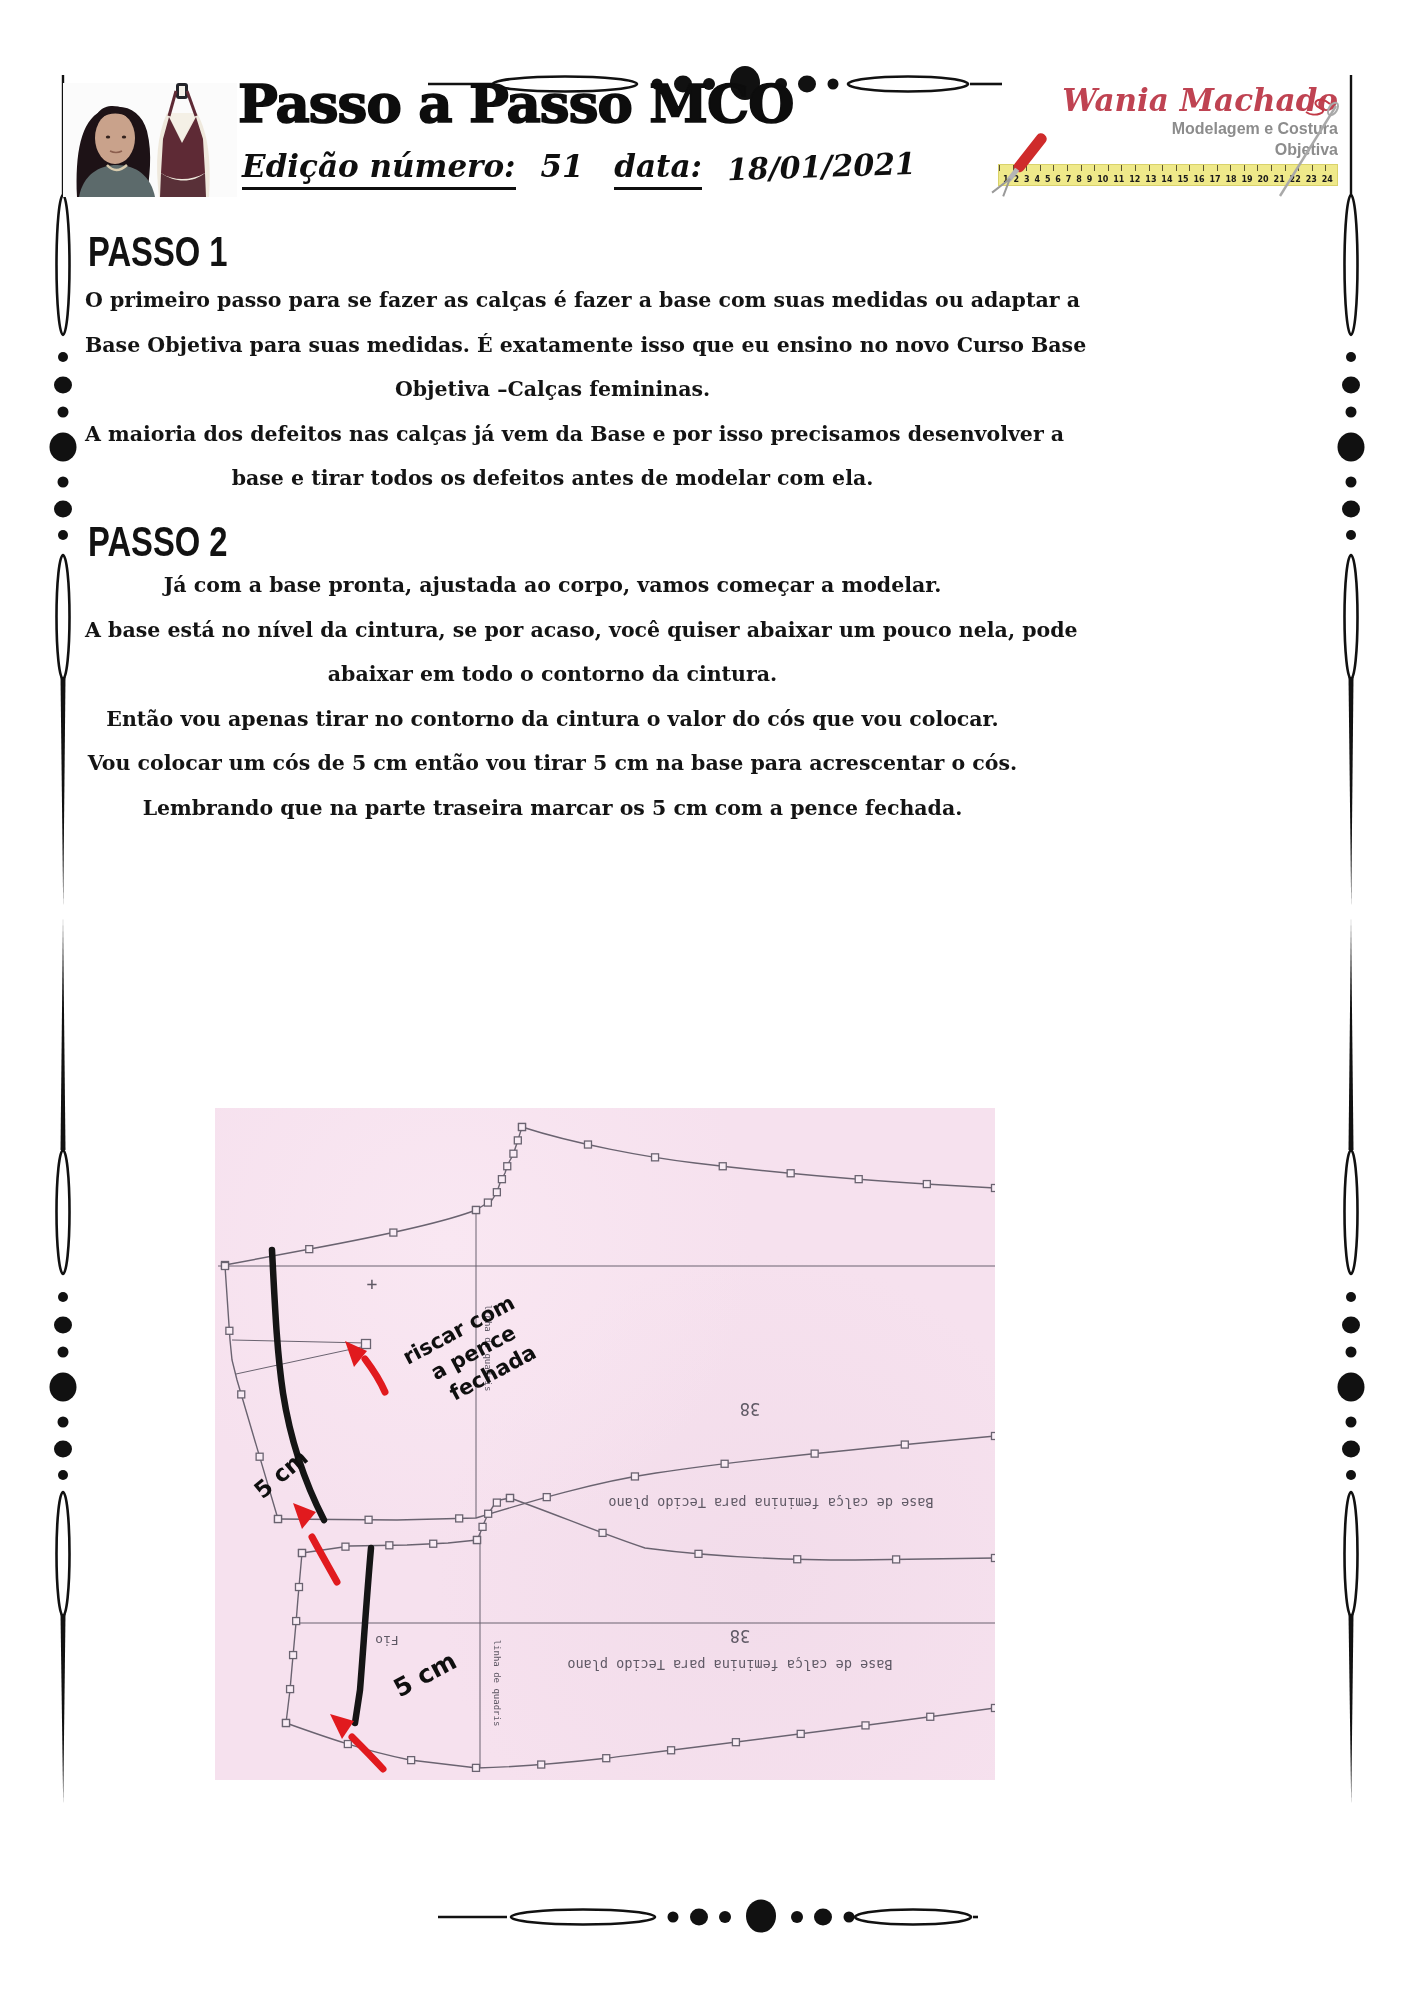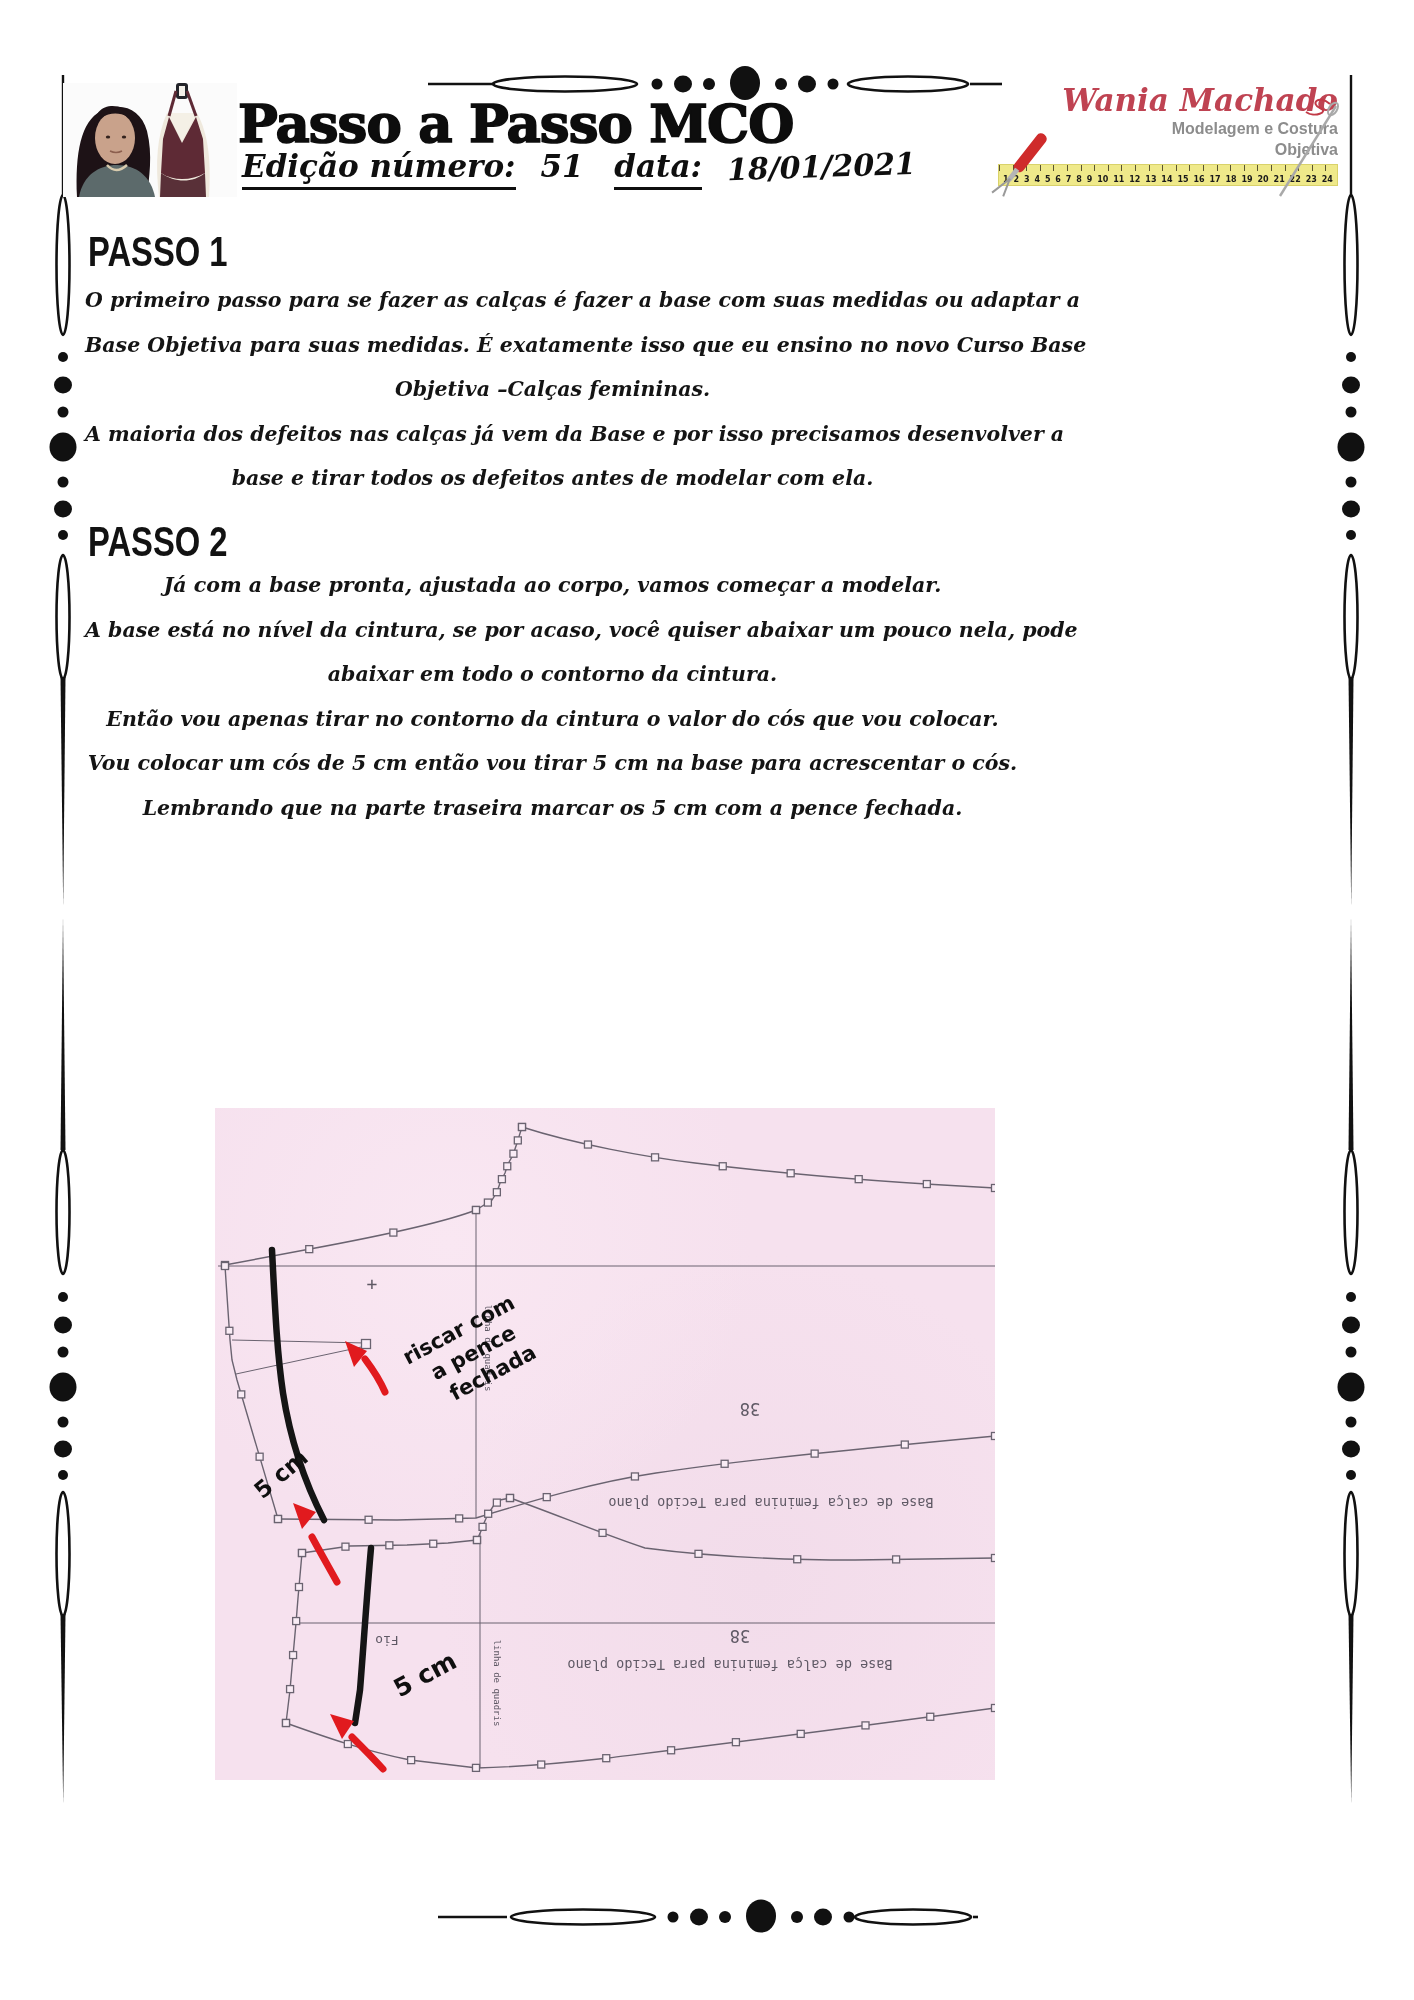--- a/index.html
+++ b/index.html
@@ -2,21 +2,21 @@
 <html><head>
 <meta charset="utf-8">
 <style>
   html,body{margin:0;padding:0;background:#ffffff;}
   .page{position:relative;width:1414px;height:2000px;background:#ffffff;overflow:hidden;
         font-family:"DejaVu Serif",serif;color:#111;}
   svg{display:block;}
   .abs{position:absolute;}
 
   
-  .title{position:absolute;left:238px;top:92px;width:600px;
+  .title{position:absolute;left:238px;top:72px;width:600px;
          font-family:"DejaVu Serif",serif;font-weight:900;font-size:53px;letter-spacing:-1px;
          color:#0d0d0d;-webkit-text-stroke:1.6px #0d0d0d;white-space:nowrap;}
   .edition-line{position:absolute;left:242px;top:148px;white-space:nowrap;
          font-family:"DejaVu Serif",serif;font-style:italic;font-weight:bold;font-size:31px;color:#0f0f0f;}
   .edition-line .lbl{border-bottom:3px solid #0f0f0f;padding-bottom:3px;}
   .edition-line .num{margin-left:14px;margin-right:20px;}
   .edition-line .date{margin-left:14px;font-size:30px;display:inline-block;transform:rotate(-2deg);}
 
   .logo{position:absolute;left:998px;top:82px;width:340px;text-align:right;}
   .logo-name{font-family:"DejaVu Serif",serif;font-style:italic;font-weight:bold;font-size:31px;
@@ -27,21 +27,21 @@
          display:flex;justify-content:space-between;align-items:flex-end;padding:0 4px;
          background-image:repeating-linear-gradient(90deg,#5a5430 0 1px,transparent 1px 13.6px);
          background-size:100% 6px;background-repeat:no-repeat;background-position:0 0;}
   .ruler span{font-family:"DejaVu Sans",sans-serif;font-size:8px;font-weight:bold;color:#1a1a1a;line-height:11px;}
 
   
   .passo-heading{position:absolute;left:88px;font-family:"Liberation Sans",sans-serif;
                  font-weight:900;font-size:42px;letter-spacing:0px;color:#121212;
                  transform:scaleX(0.78);transform-origin:left center;}
   .para{position:absolute;left:85px;width:935px;text-align:center;
-        font-family:"DejaVu Serif",serif;font-weight:600;font-size:20.5px;color:#141414;font-style:italic;}
+        font-family:"DejaVu Serif",serif;font-weight:600;font-size:20.5px;color:#141414;}
   .para div{height:44.5px;line-height:44.5px;white-space:nowrap;}
 
   
   .figure{position:absolute;left:215px;top:1108px;width:780px;height:672px;
           background:#f6e1ee;
           background-image:radial-gradient(circle at 30% 20%, #f9e7f2 0%, rgba(0,0,0,0) 40%),
                            radial-gradient(circle at 70% 70%, #f2dcea 0%, rgba(0,0,0,0) 45%);}
   .pat-print{font-family:"DejaVu Sans Mono",monospace;fill:#5f5965;}
   .hand{font-family:"DejaVu Sans",sans-serif;fill:#0f0f0f;font-weight:600;}
   .pmarker{fill:#f9ecf5;stroke:#6a6370;stroke-width:1.3px;}

